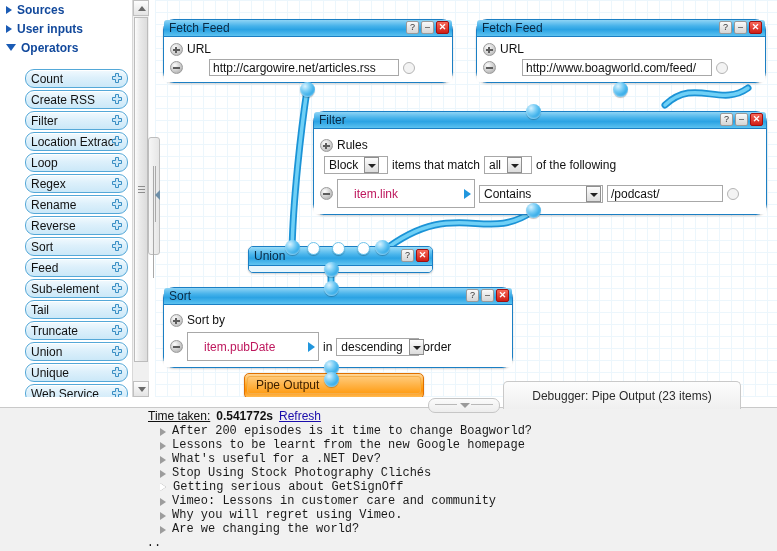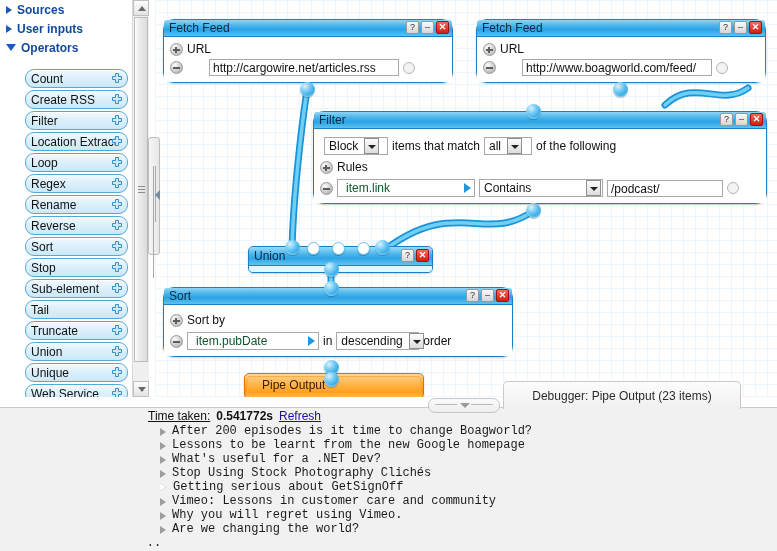--- a/index.html
+++ b/index.html
@@ -198,22 +198,22 @@
     background:linear-gradient(to bottom,#fcfcfc,#dcdcdc);
     position:relative;flex:0 0 15px;
   }
   .sel .arw::after{
     content:"";position:absolute;left:3px;top:6px;width:0;height:0;
     border-left:4px solid transparent;border-right:4px solid transparent;
     border-top:4px solid #222;
   }
   .fieldbox{
     display:inline-flex;align-items:center;justify-content:space-between;
-    border:1px solid #a8a8a8;background:#fff;height:18px;box-sizing:border-box;
-    font-size:12px;color:#14532d;padding-left:8px;cursor:pointer;
+    border:1px solid #a8a8a8;background:#fff;height:29px;box-sizing:border-box;
+    font-size:12px;color:#be185d;padding-left:16px;cursor:pointer;
   }
   .fieldbox .fa{
     width:0;height:0;margin-right:3px;flex:0 0 auto;
     border-top:5px solid transparent;border-bottom:5px solid transparent;
     border-left:7px solid #2196dd;
   }
   .dot-out{
     width:10px;height:10px;border-radius:50%;
     border:1px solid #b4b4b4;background:#f3f3f3;flex:0 0 10px;
     cursor:pointer;
@@ -247,21 +247,21 @@
   #pipeout{
     position:absolute;
     border:1px solid #e07000;border-radius:5px;
     background:linear-gradient(to bottom,#ffd79a 0%,#ffa722 45%,#ff9206 70%,#ffc05e 100%);
     box-shadow:0 1px 2px rgba(0,0,0,.2);
     z-index:20;
   }
   #pipeout .po-inner{
     margin:2px;height:16px;border:1px solid #f5ae4a;border-radius:3px;
     background:linear-gradient(to bottom,#ffc978,#ff9e17);
-    display:flex;align-items:center;padding-left:14px;
+    display:flex;align-items:center;padding-left:8px;
     font-size:12px;color:#3d2000;
   }
 
   
   #dbgtab{
     position:absolute;left:503px;top:381px;width:236px;height:27px;
     background:linear-gradient(to bottom,#fdfdfd,#efefef);
     border:1px solid #c9c9c9;border-bottom:none;
     border-radius:5px 5px 0 0;
     display:flex;align-items:center;justify-content:center;
@@ -413,21 +413,21 @@
         </div>
         <div class="op">
           <span class="op-lbl">Sort</span>
           <span class="plus">
             <svg class="plus-svg" width="12" height="12" viewBox="0 0 12 12">
               <path d="M4.5 1.5h3v3h3v3h-3v3h-3v-3h-3v-3h3z" fill="#cfe9f8" stroke="#3a8fc4" stroke-width="1"></path>
             </svg>
           </span>
         </div>
         <div class="op">
-          <span class="op-lbl">Stop</span>
+          <span class="op-lbl">Feed</span>
           <span class="plus">
             <svg class="plus-svg" width="12" height="12" viewBox="0 0 12 12">
               <path d="M4.5 1.5h3v3h3v3h-3v3h-3v-3h-3v-3h3z" fill="#cfe9f8" stroke="#3a8fc4" stroke-width="1"></path>
             </svg>
           </span>
         </div>
         <div class="op">
           <span class="op-lbl">Sub-element</span>
           <span class="plus">
             <svg class="plus-svg" width="12" height="12" viewBox="0 0 12 12">
@@ -583,38 +583,38 @@
       <div class="mod" id="mod-filter" style="left:158px;top:111px;width:452px;">
         <div class="bar">
           <span class="ttl">Filter</span>
           <span class="btns">
             <span class="wbtn">?</span>
             <span class="wbtn">–</span>
             <span class="wbtn close">✕</span>
           </span>
         </div>
         <div class="body">
+          <div class="row" style="margin-top:5px;">
+            <span class="pm plus-ico">
+                <i class="h"></i>
+                <i class="v"></i>
+              </span>
+            <span class="lbl">Rules</span>
+          </div>
           <div class="row first" style="margin-top:4px;margin-left:4px;">
             <span class="sel" style="width:64px">
               <span class="val">Block</span>
               <span class="arw"></span>
             </span>
             <span class="lbl">items that match</span>
             <span class="sel" style="width:48px">
               <span class="val">all</span>
               <span class="arw"></span>
             </span>
             <span class="lbl">of the following</span>
-          </div>
-          <div class="row" style="margin-top:5px;">
-            <span class="pm plus-ico">
-                <i class="h"></i>
-                <i class="v"></i>
-              </span>
-            <span class="lbl">Rules</span>
           </div>
           <div class="row" style="margin-top:5px;">
             <span class="pm">
                 <i class="h"></i>
               </span>
             <span class="fieldbox" style="width:138px">
               <span>item.link</span>
               <span class="fa"></span>
             </span>
             <span class="sel" style="width:124px;justify-content:space-between">

